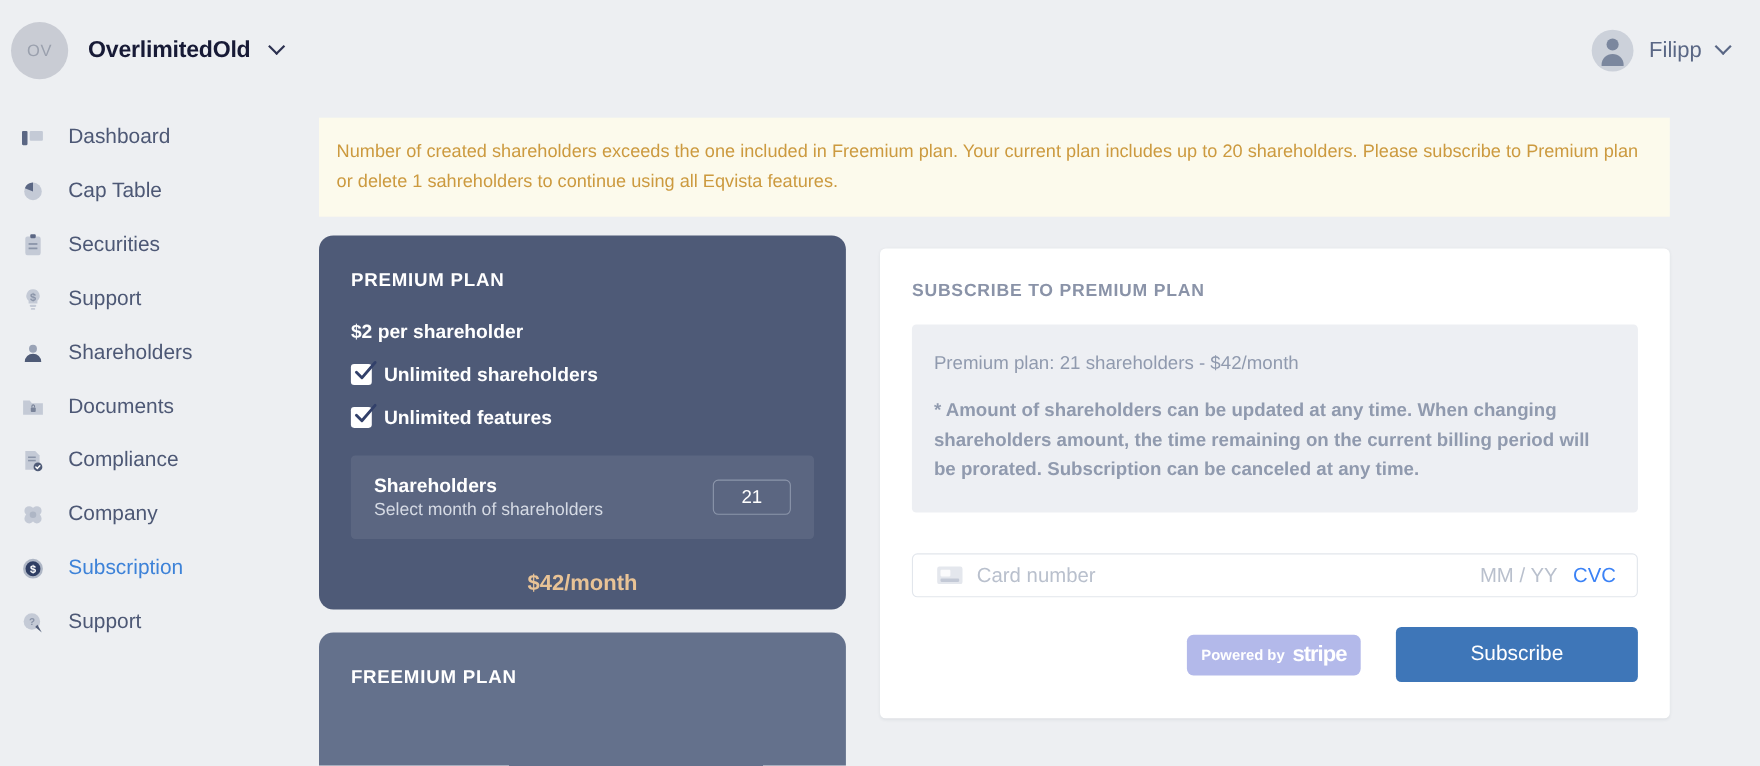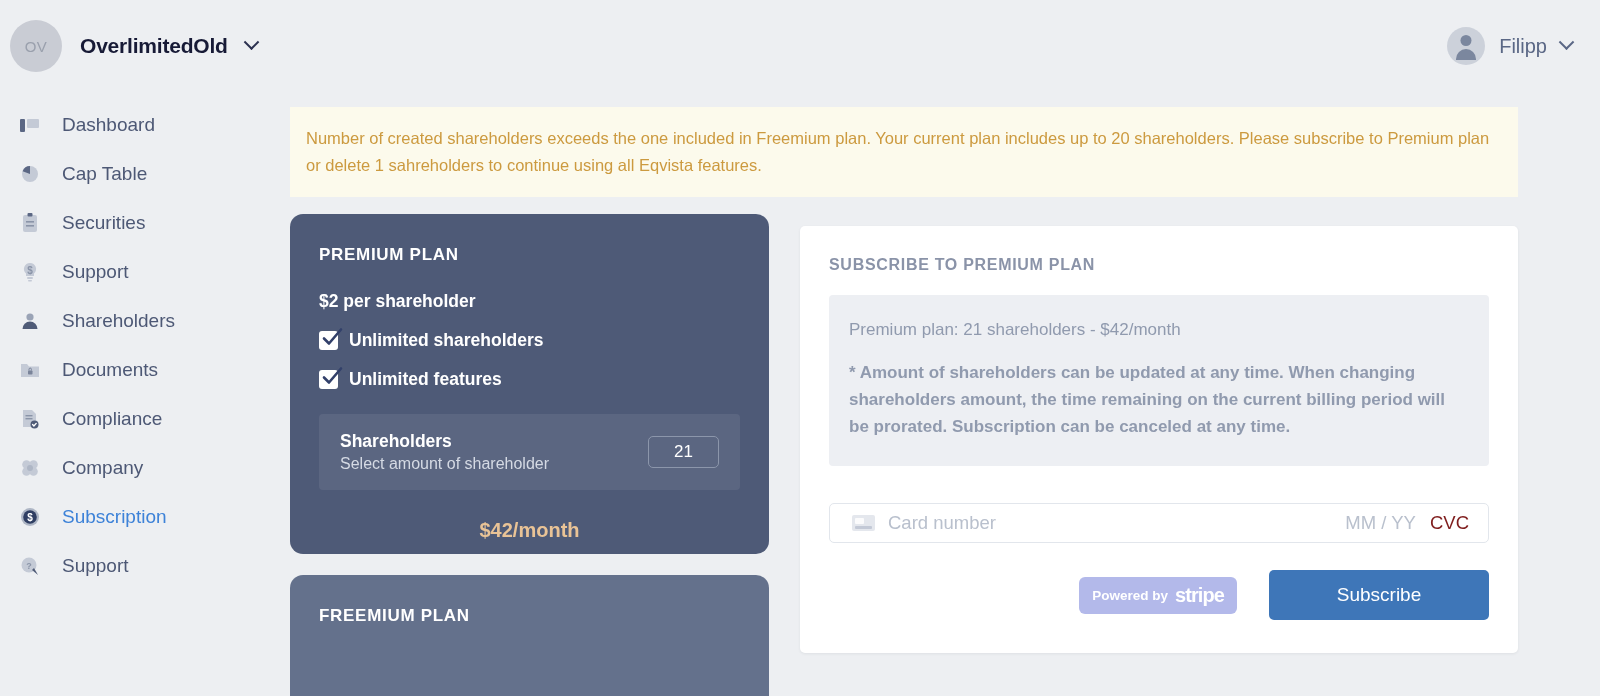--- a/index.html
+++ b/index.html
@@ -274,21 +274,21 @@
   }
   .cc-icon::after {
     content: "";
     position: absolute; left: 3px; bottom: 2.5px;
     width: 17px; height: 3px;
     background: #c3c9d6;
     border-radius: 1px;
   }
   .cc-placeholder { flex: 1; font-size: 18.5px; color: #b9c0cd; }
   .cc-exp { font-size: 18.5px; color: #b9c0cd; margin-right: 14px; }
-  .cc-cvc { font-size: 18.5px; color: #7f1d1d; }
+  .cc-cvc { font-size: 18.5px; color: #3b82f6; }
 
   .actions {
     display: flex;
     align-items: center;
     justify-content: flex-end;
     gap: 32px;
   }
 
   .stripe-badge {
     background: #b3b9ea;
@@ -484,21 +484,21 @@
                 <svg width="22" height="22" viewBox="0 0 22 22">
                   <path d="M3 11.5 L8 16.5 L20 2.5" stroke="#32406a" stroke-width="2.6" fill="none" stroke-linecap="round" stroke-linejoin="round"></path>
                 </svg>
               </span>
               <span>Unlimited features</span>
             </div>
 
             <div class="sh-box">
               <div class="sh-text">
                 <div class="sh-title">Shareholders</div>
-                <div class="sh-sub">Select amount of shareholder</div>
+                <div class="sh-sub">Select month of shareholders</div>
               </div>
               <input class="sh-stepper" type="text" value="21" style="">
             </div>
 
             <div class="plan-price">$42/month</div>
           </section>
 
           <section class="plan-card freemium">
             <div class="plan-title">FREEMIUM PLAN</div>
           </section>

